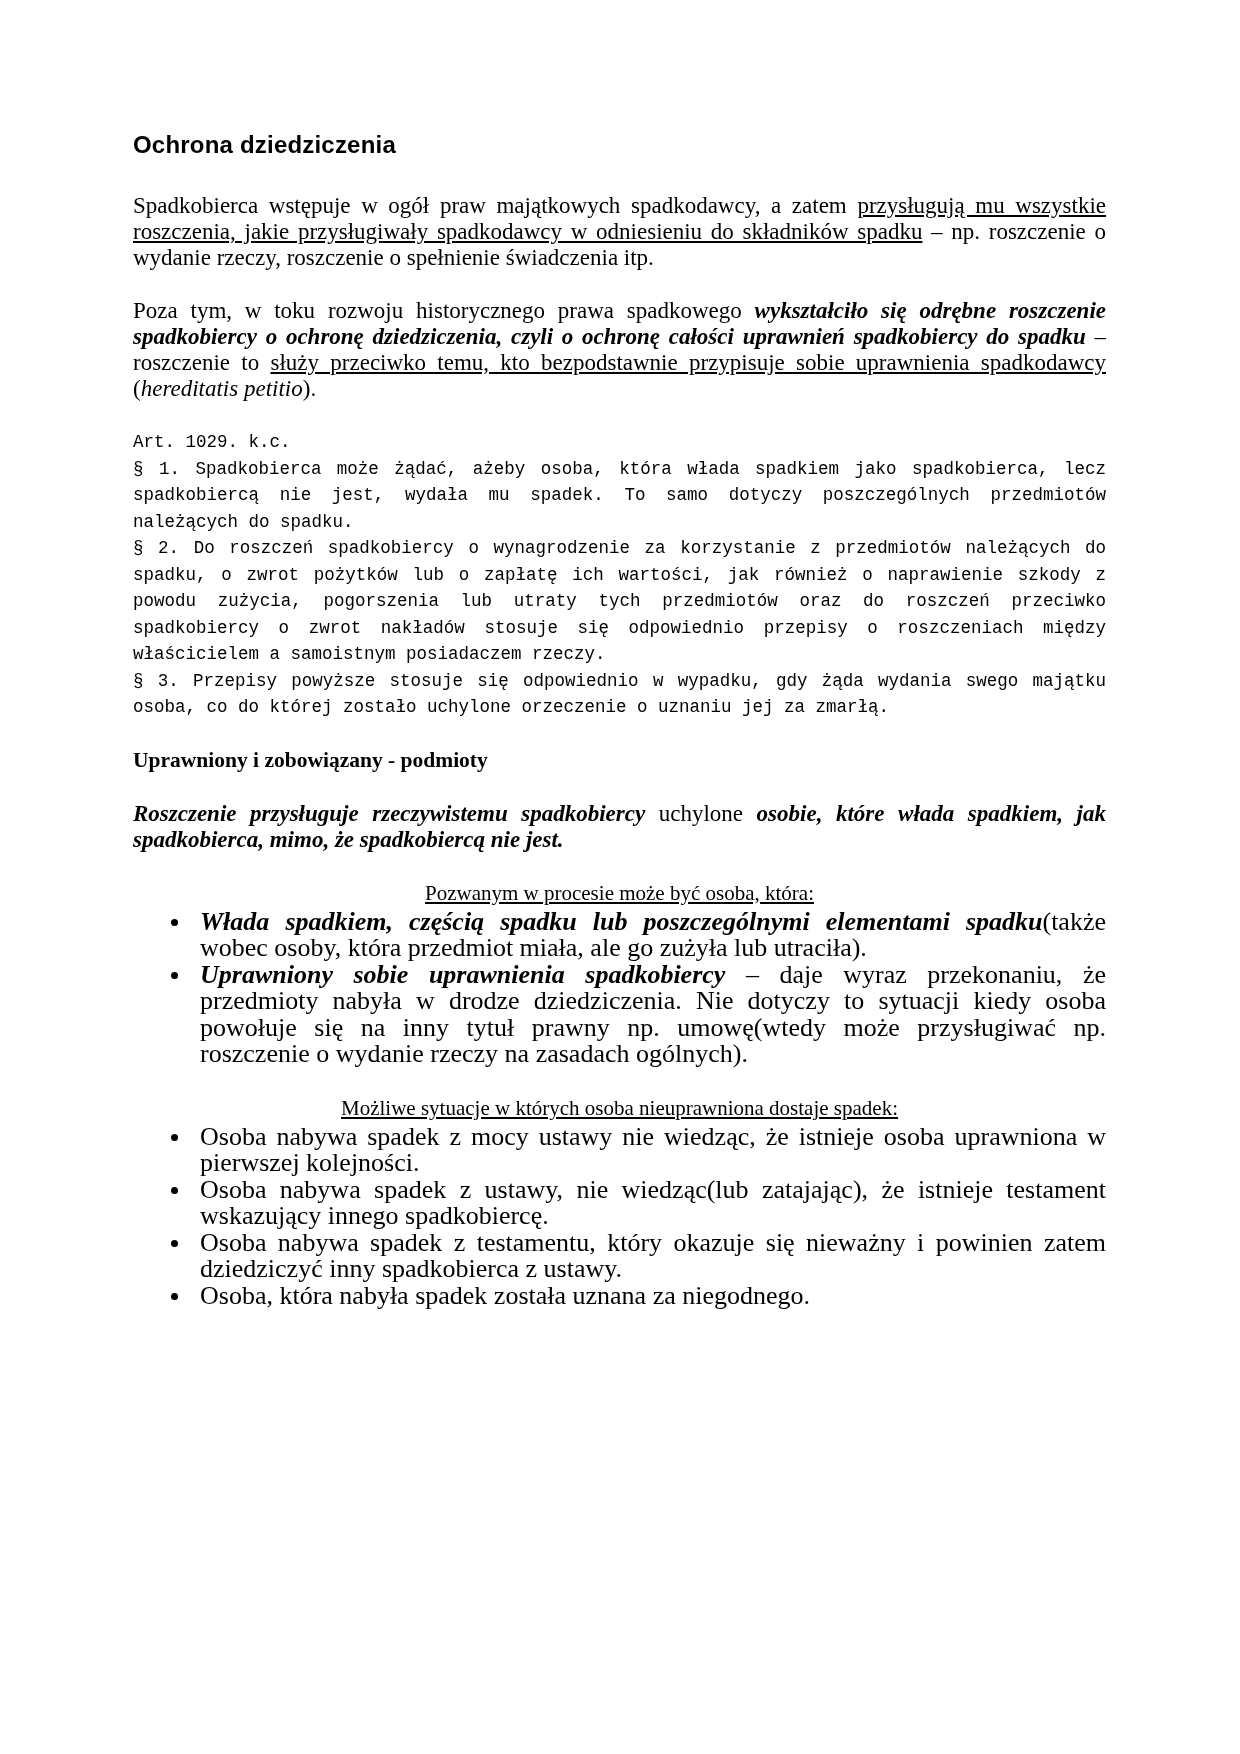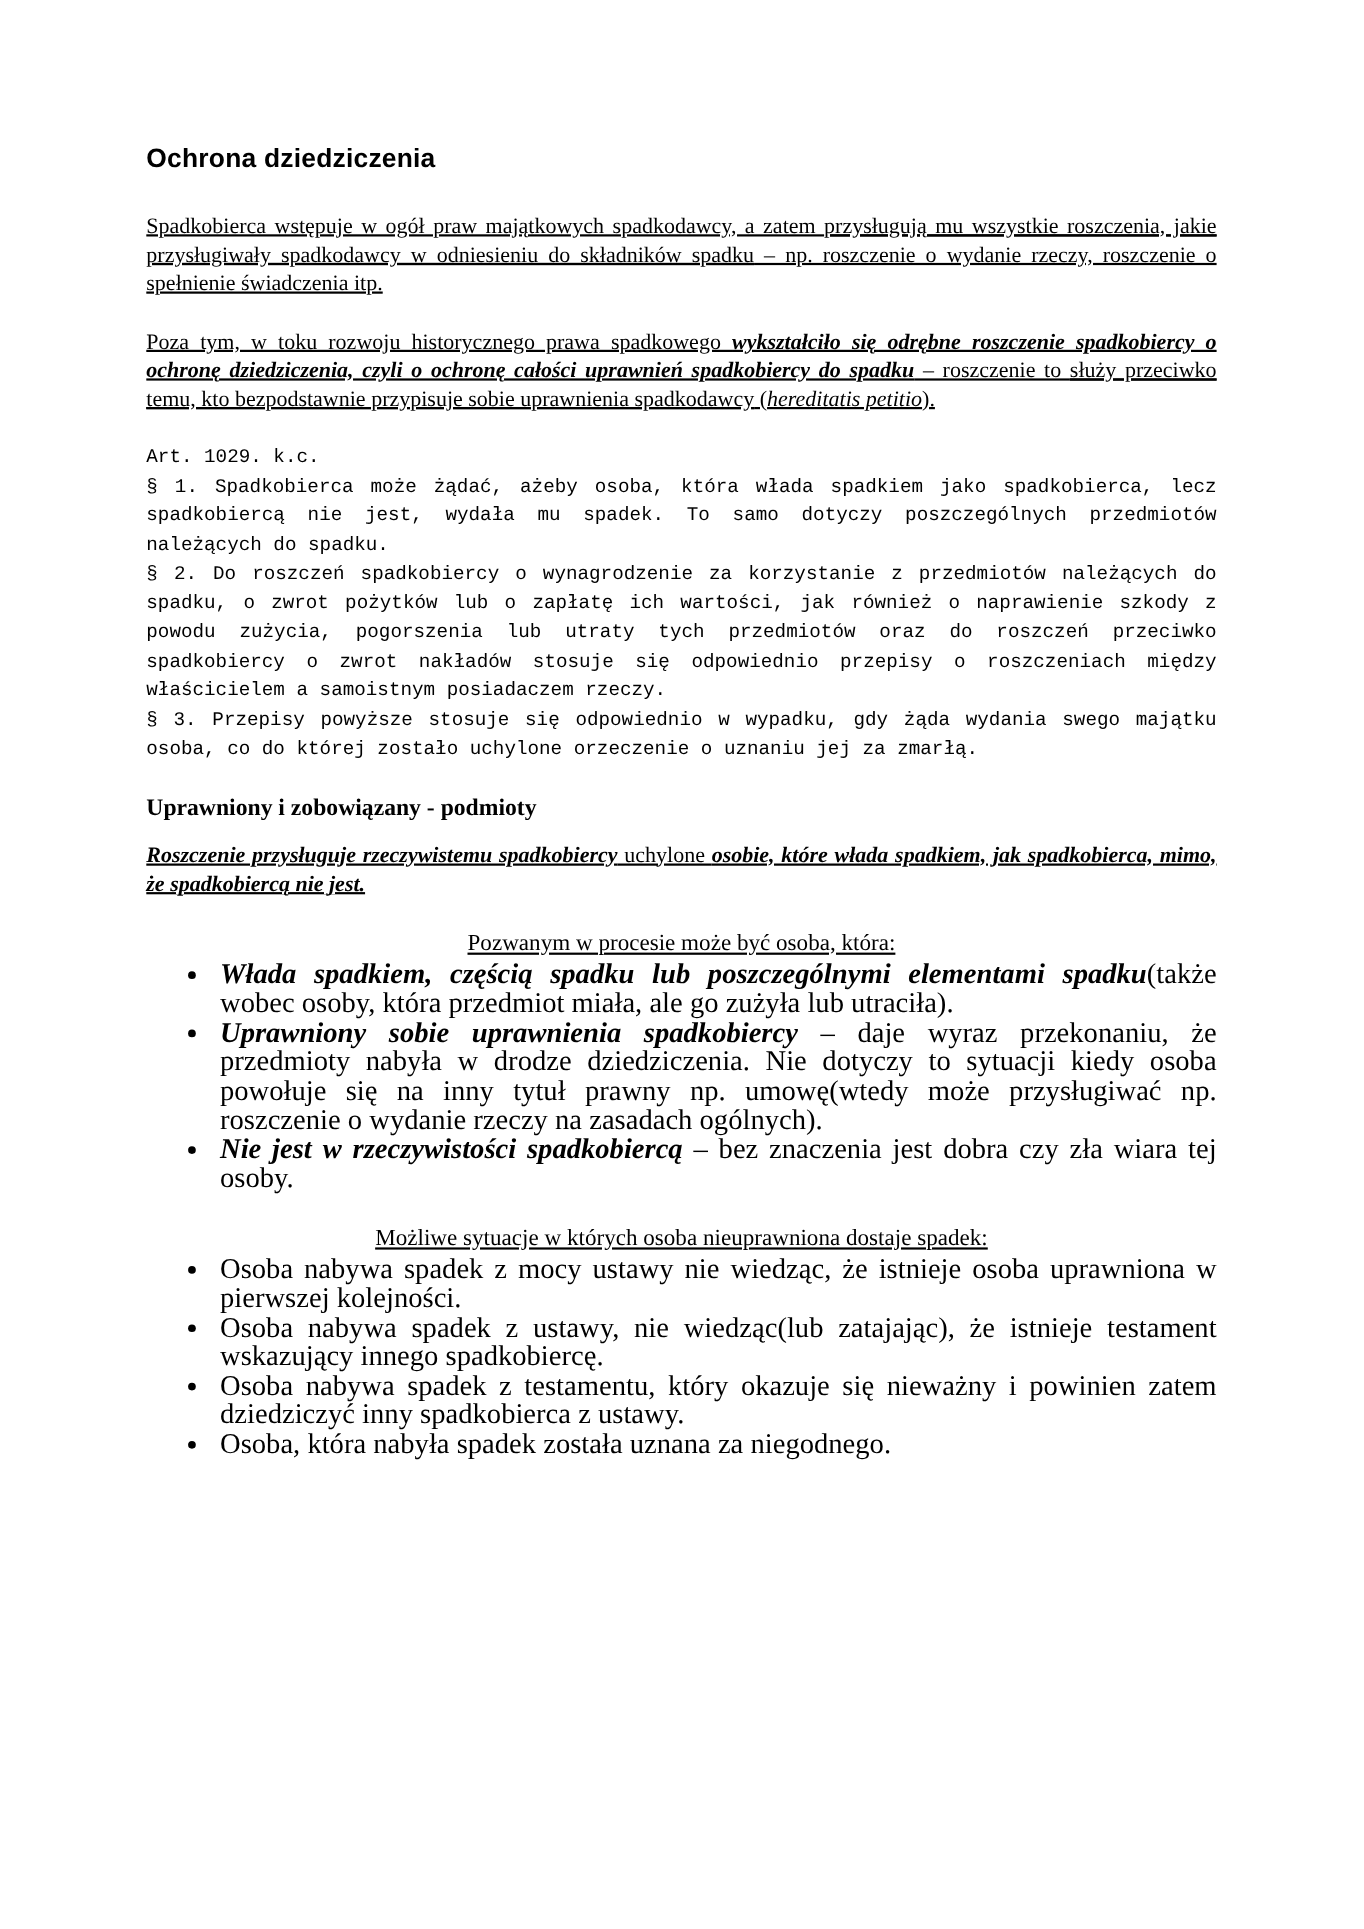--- a/index.html
+++ b/index.html
@@ -18,41 +18,40 @@
     overflow: hidden;
   }
   .doc-title {
     font-family: "Liberation Sans", sans-serif;
     font-size: 24px;
     font-weight: 700;
     letter-spacing: 0.2px;
     margin-bottom: 34px;
   }
   p.body {
-    font-size: 20px;
+    font-size: 23px;
     line-height: 26px;
     text-align: justify;
     margin-bottom: 27px;
-    text-decoration: underline;
   }
   .u  { text-decoration: underline; }
   .i  { font-style: italic; }
   .bi { font-weight: 700; font-style: italic; }
   .statute {
     font-family: Liberation Mono, monospace;
     font-size: 17.5px;
     line-height: 26.5px;
     text-align: justify;
     margin-bottom: 27px;
   }
   .statute p { margin: 0; }
   .section-heading {
     font-size: 21.5px;
     font-weight: 700;
-    margin-bottom: 18px;
+    margin-bottom: 28px;
   }
   .list-heading {
     font-size: 21px;
     line-height: 26px;
     text-decoration: underline;
     margin-bottom: 3px;
     text-align: center;
   }
   ul.bullet-list {
     list-style: none;
@@ -97,21 +96,20 @@
 
   <h2 class="section-heading">Uprawniony i zobowiązany - podmioty</h2>
 
   <p class="body"><span class="bi">Roszczenie przysługuje rzeczywistemu spadkobiercy</span><span> uchylone </span><span class="bi">osobie, które włada spadkiem, jak spadkobierca, mimo, że spadkobiercą nie jest.</span></p>
 
   <div class="list-heading">Pozwanym w procesie może być osoba, która:</div>
 
   <ul class="bullet-list">
     <li><span class="bi">Włada spadkiem, częścią spadku lub poszczególnymi elementami spadku</span><span>(także wobec osoby, która przedmiot miała, ale go zużyła lub utraciła).</span></li>
     <li><span class="bi">Uprawniony sobie uprawnienia spadkobiercy</span><span> – daje wyraz przekonaniu, że przedmioty nabyła w drodze dziedziczenia. Nie dotyczy to sytuacji kiedy osoba powołuje się na inny tytuł prawny np. umowę(wtedy może przysługiwać np. roszczenie o wydanie rzeczy na zasadach ogólnych).</span></li>
-    <li><span class="bi">Nie jest w rzeczywistości spadkobiercą</span><span> – bez znaczenia jest dobra czy zła wiara tej osoby.</span></li>
   </ul>
 
   <div class="list-heading">Możliwe sytuacje w których osoba nieuprawniona dostaje spadek:</div>
 
   <ul class="bullet-list">
     <li>Osoba nabywa spadek z mocy ustawy nie wiedząc, że istnieje osoba uprawniona w pierwszej kolejności.</li>
     <li>Osoba nabywa spadek z ustawy, nie wiedząc(lub zatajając), że istnieje testament wskazujący innego spadkobiercę.</li>
     <li>Osoba nabywa spadek z testamentu, który okazuje się nieważny i powinien zatem dziedziczyć inny spadkobierca z ustawy.</li>
     <li>Osoba, która nabyła spadek została uznana za niegodnego.</li>
   </ul>

